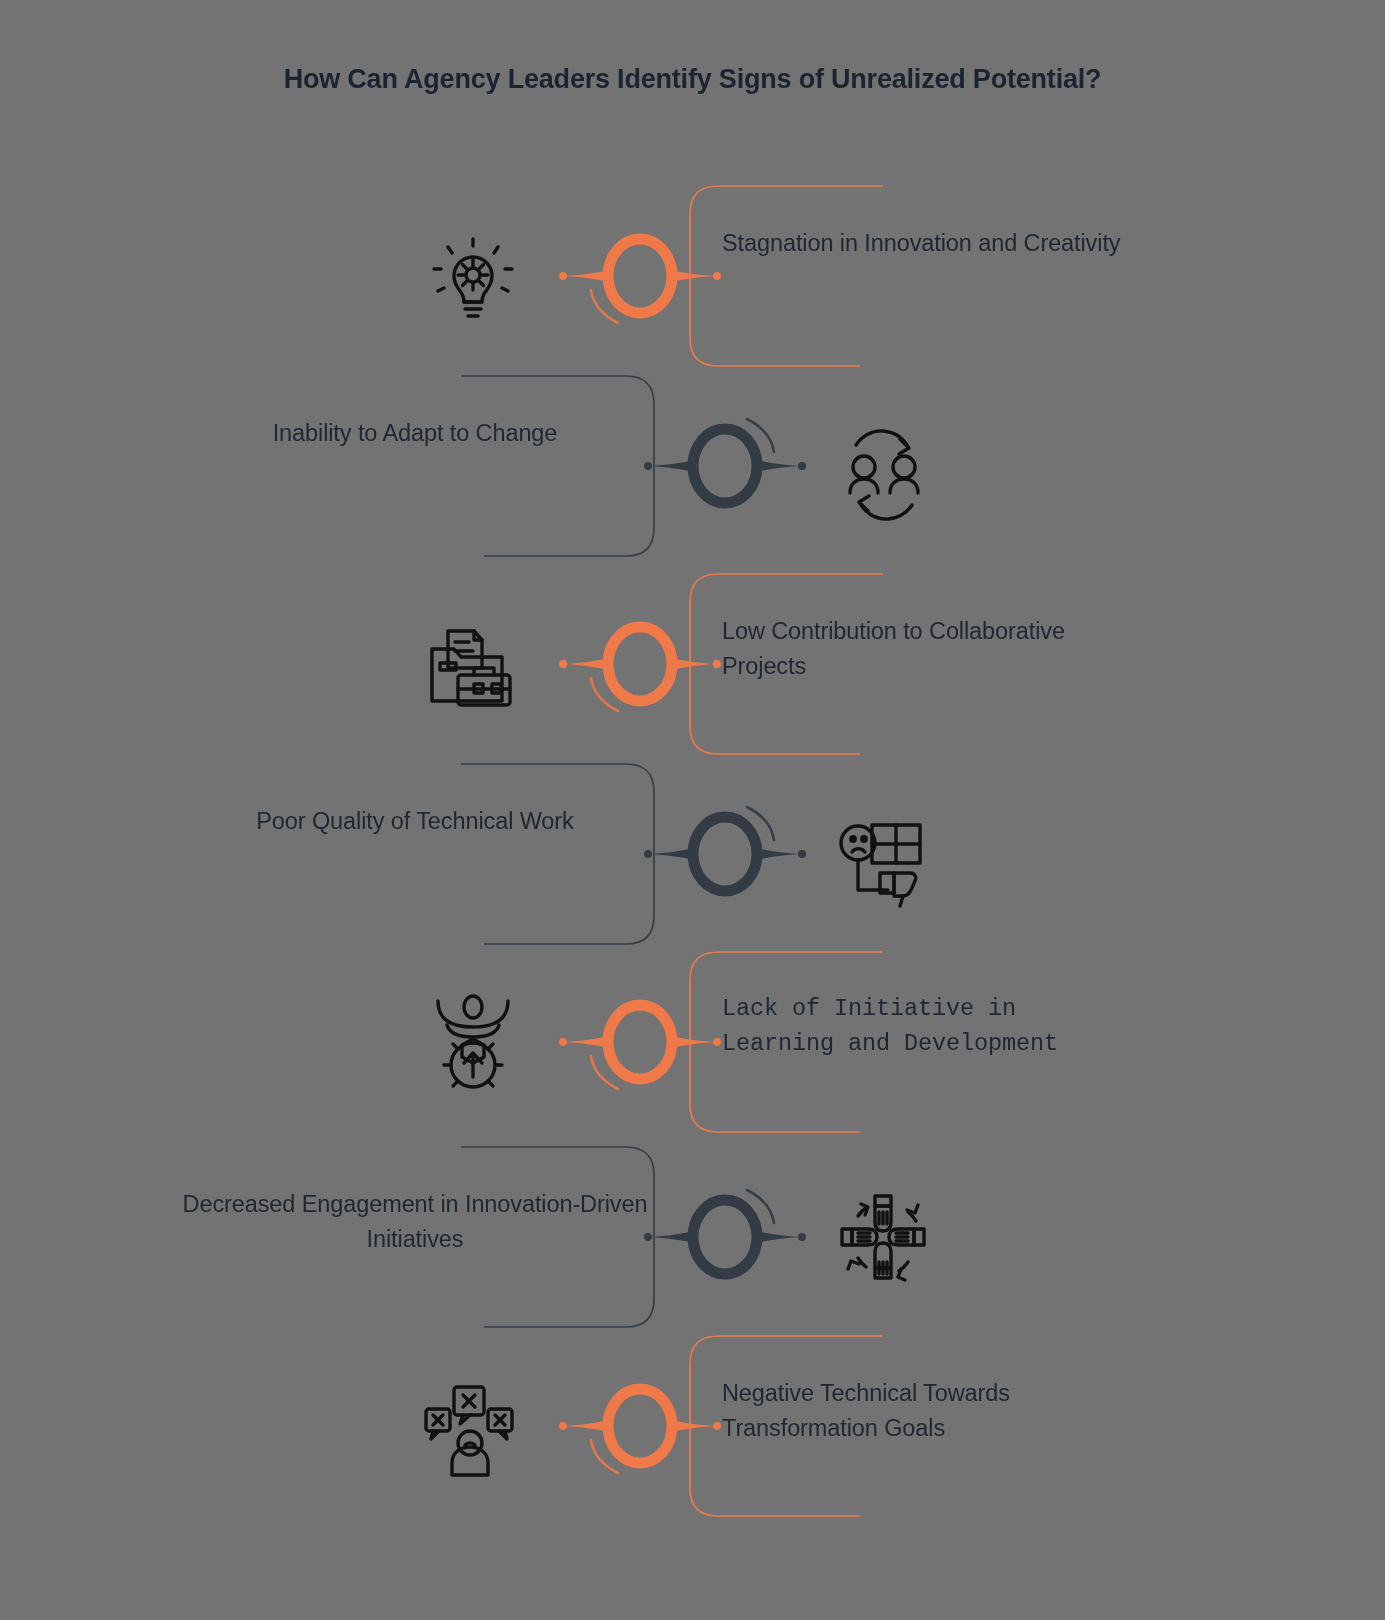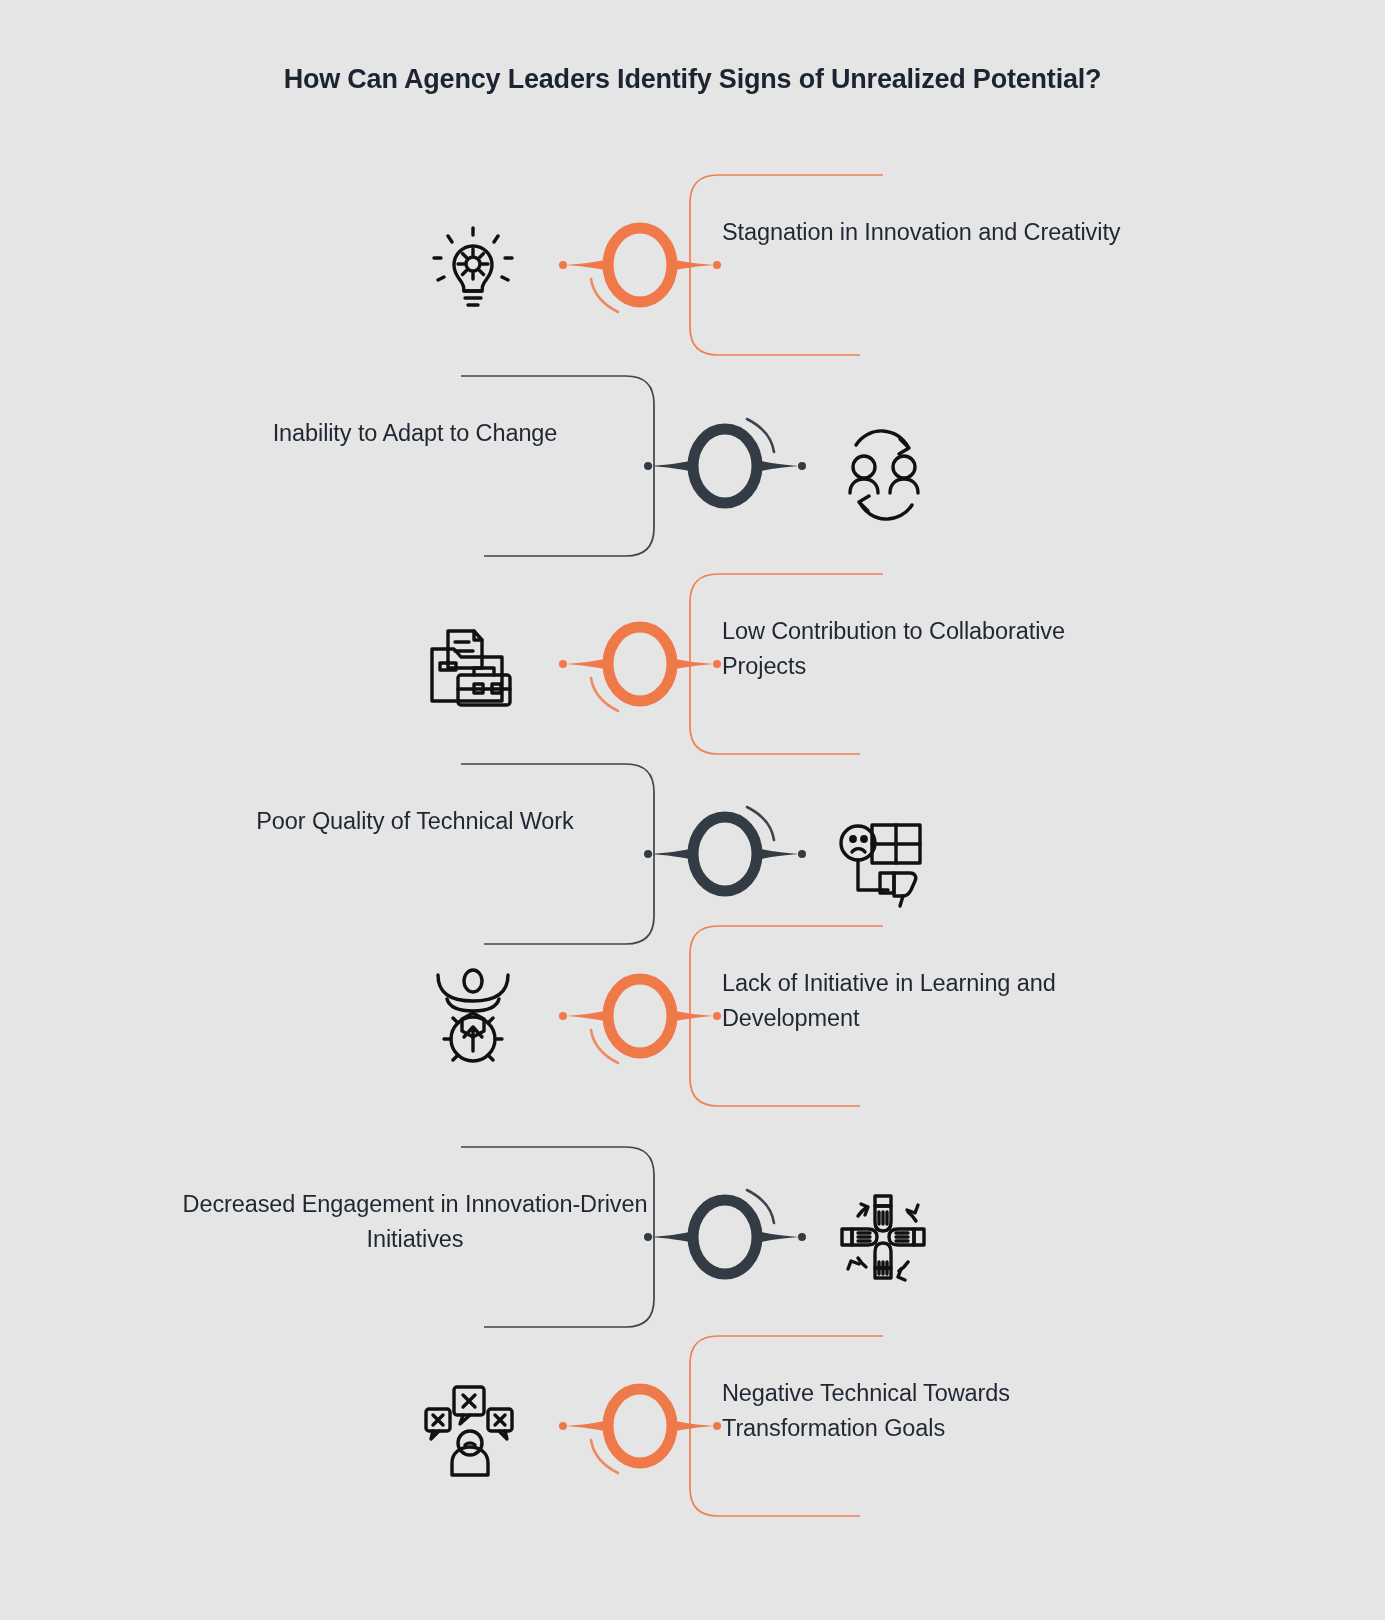--- a/index.html
+++ b/index.html
@@ -7,21 +7,21 @@
     width: 1385px;
     height: 1620px;
     background: #f7f9fc;
     font-family: "Liberation Sans", sans-serif;
     overflow: hidden;
   }
   #canvas {
     position: relative;
     width: 1385px;
     height: 1620px;
-    background: #e5e5e5;
+    background: #737373;
   }
   #page-title {
     position: absolute;
     top: 64px;
     left: 0;
     width: 1385px;
     text-align: center;
     font-size: 27px;
     font-weight: bold;
     color: #1b2430;
@@ -70,21 +70,21 @@
   .row.right-text .icon-box { left: 418px; }
 </style>
 </head>
 <body>
 
 <div id="canvas">
 
   <div id="page-title">How Can Agency Leaders Identify Signs of Unrealized Potential?</div>
 
   <div id="rows">
-      <div class="row right-text" style="top: 165px; padding-left: 46px;">
+      <div class="row right-text" style="top: 176px; padding-left: 46px;">
         <div class="icon-box">
           <svg viewBox="0 0 110 110">
     <g fill="none" stroke="#111" stroke-width="3.4" stroke-linecap="round" stroke-linejoin="round">
       <path d="M36 55a19 19 0 0 1 38 0c0 9-5 13-8 18-2 3-2 5-2 8H46c0-3 0-5-2-8-3-5-8-9-8-18z"></path>
       <path d="M46 81h18M47 88h16M50 95h10"></path>
       <circle cx="55" cy="54" r="7"></circle>
       <path d="M55 39v6M55 63v6M40 54h6M64 54h6M44.5 43.5l4.2 4.2M61.3 60.3l4.2 4.2M65.5 43.5l-4.2 4.2M48.7 60.3l-4.2 4.2"></path>
       <path d="M55 18v7M30 26l4 6M80 26l-4 6M16 48h7M87 48h7M20 70l6-3M90 70l-6-3"></path>
     </g>
           </svg>
@@ -199,21 +199,21 @@
       <path d="M72 58 C58 62 40 64 26 65 C40 66 58 68 72 72 C66 68 66 62 72 58 Z" fill="#333b44"></path>
       <path d="M128 58 C142 62 160 64 174 65 C160 66 142 68 128 72 C134 68 134 62 128 58 Z" fill="#333b44"></path>
       <circle cx="23" cy="65" r="4" fill="#333b44"></circle>
       <circle cx="177" cy="65" r="4" fill="#333b44"></circle>
       <ellipse cx="100" cy="65" rx="32" ry="37" fill="none" stroke="#333b44" stroke-width="11"></ellipse>
       <path d="M122 18 C138 26 147 38 149 51" fill="none" stroke="#333b44" stroke-width="2.6" stroke-linecap="round" opacity="0.95"></path>
     </svg>
         </div>
         <div class="label left">Poor Quality of Technical Work</div>
       </div>
-      <div class="row right-text" style="top: 916px;">
+      <div class="row right-text" style="top: 942px; font-family: Liberation Mono, monospace;">
         <div class="icon-box">
           <svg viewBox="0 0 110 110">
     <g fill="none" stroke="#111" stroke-width="3.4" stroke-linecap="round" stroke-linejoin="round">
       <ellipse cx="55" cy="20" rx="9" ry="11"></ellipse>
       <path d="M20 14c0 18 12 26 35 26s35-8 35-26"></path>
       <path d="M29 38c2 7 10 12 26 12s24-5 26-12"></path>
       <path d="M55 52 44 58v12l11 6 11-6V58z"></path>
       <circle cx="55" cy="78" r="22"></circle>
       <path d="M55 66v24M46 76l9-10 9 10"></path>
       <path d="M33 78h-7M84 78h-7M40 62l-5-5M75 99l-5-5M70 62l5-5M35 99l5-5"></path>

